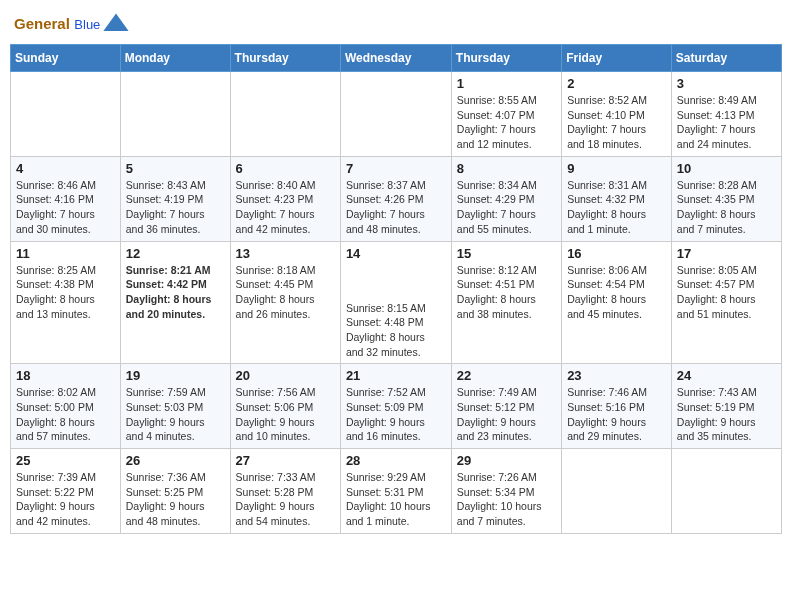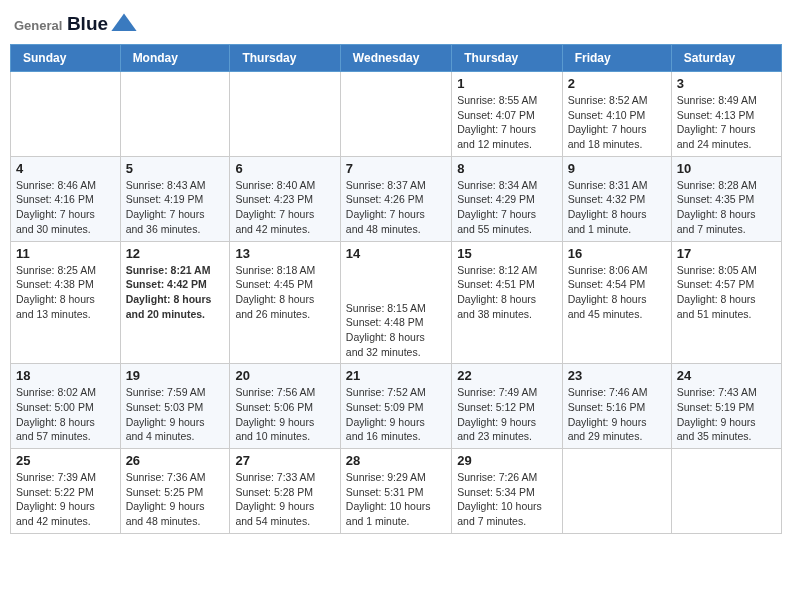--- a/index.html
+++ b/index.html
@@ -43,21 +43,21 @@
     .calendar {
       width: 100%;
       border-collapse: collapse;
       font-size: 11px;
     }
     .calendar thead th {
       background-color: #3a7abf;
       color: #fff;
       font-weight: bold;
       font-size: 12px;
-      padding: 6px 12px;
+      padding: 6px 4px;
       text-align: left;
       border: 1px solid #5a9ad0;
       margin-left: 24px;
     }
     .calendar tbody td {
       border: 1px solid #ccc;
       vertical-align: top;
       padding: 4px 5px;
       width: 113px;
       min-height: 80px;
@@ -79,22 +79,22 @@
       line-height: 1.4;
     }
     .empty-cell { background: #fff !important; }
   </style>
 </head>
 <body>
 
 <div class="header-area">
   <div class="logo">
     <div>
-      <span style="font-size:13px;font-weight:bold;color:#737373;text-align:right;">General</span>
-      <span style="font-size:19px;font-weight:bold;color:#0f172a;">Blue</span>
+      <span style="font-size:15px;font-weight:bold;color:#a16207;text-align:right;">General</span>
+      <span style="font-size:13px;font-weight:normal;color:#1d4ed8;">Blue</span>
     </div>
     <svg class="logo-icon" viewBox="0 0 40 40" xmlns="http://www.w3.org/2000/svg">
       <polygon points="20,5 38,30 2,30" fill="#3a7abf"></polygon>
     </svg>
   </div>
   <div class="title-block">
     <div class="main-title"></div>
     <div class="subtitle"></div>
   </div>
 </div>

